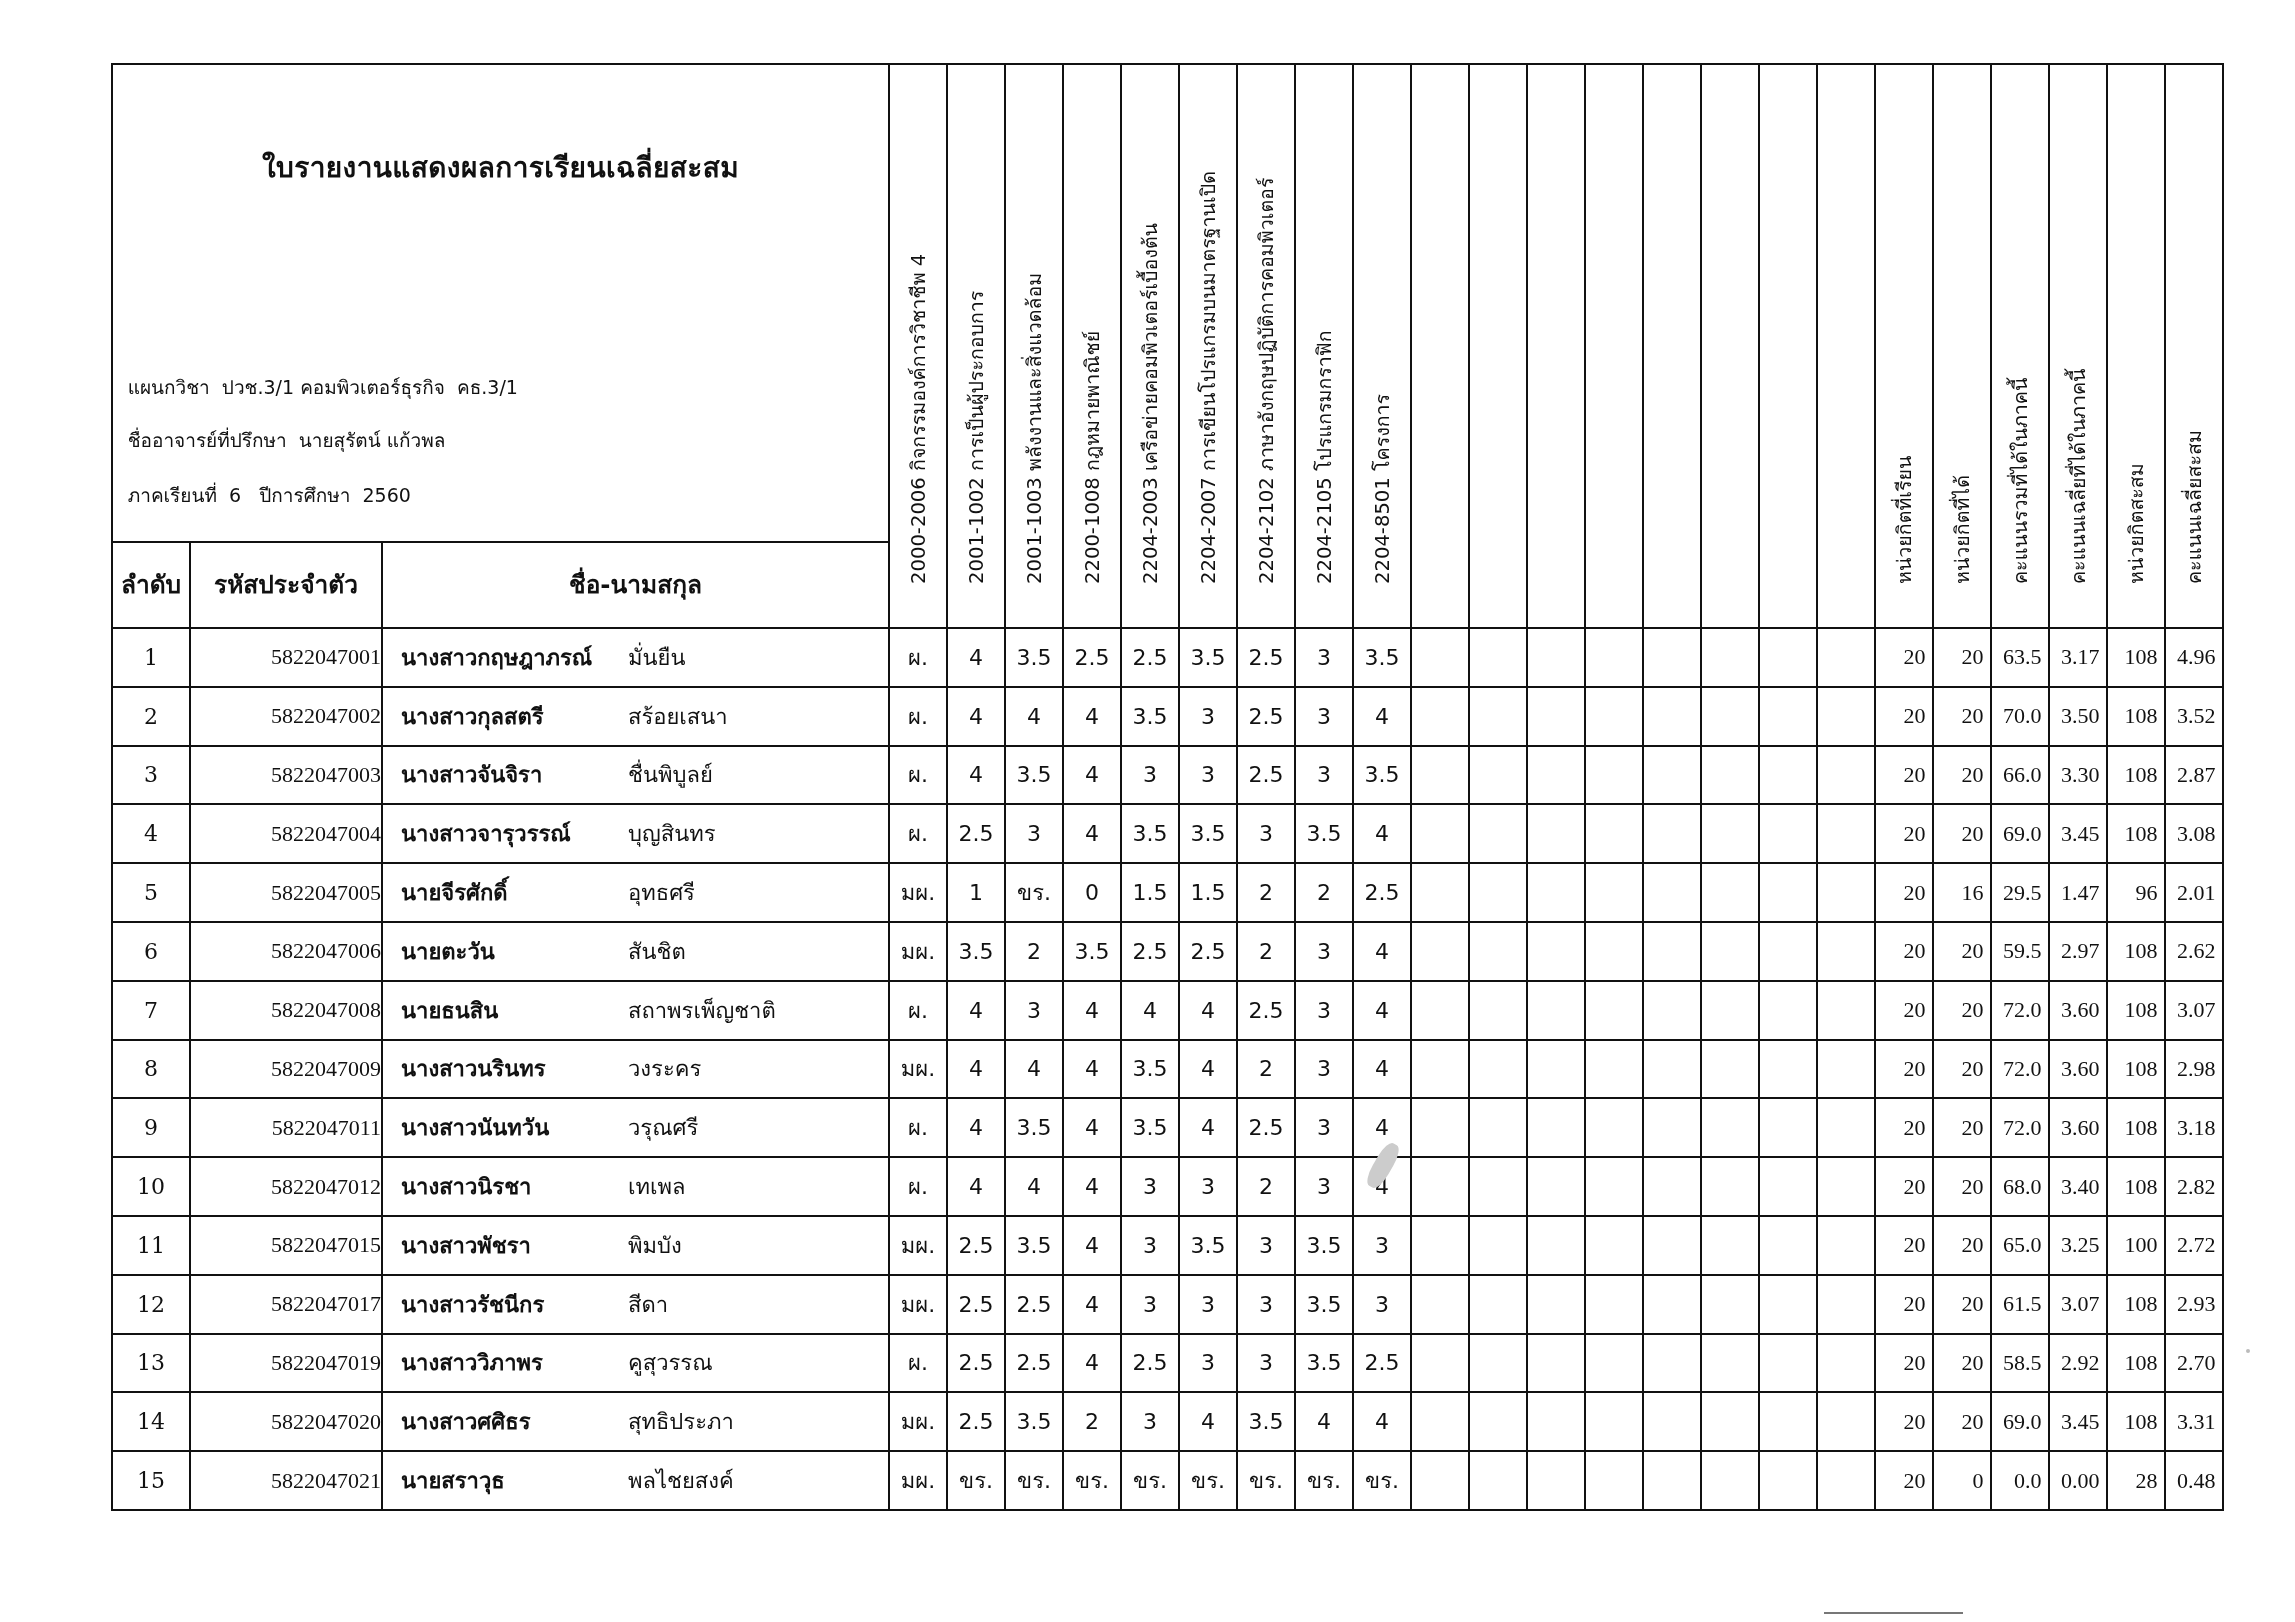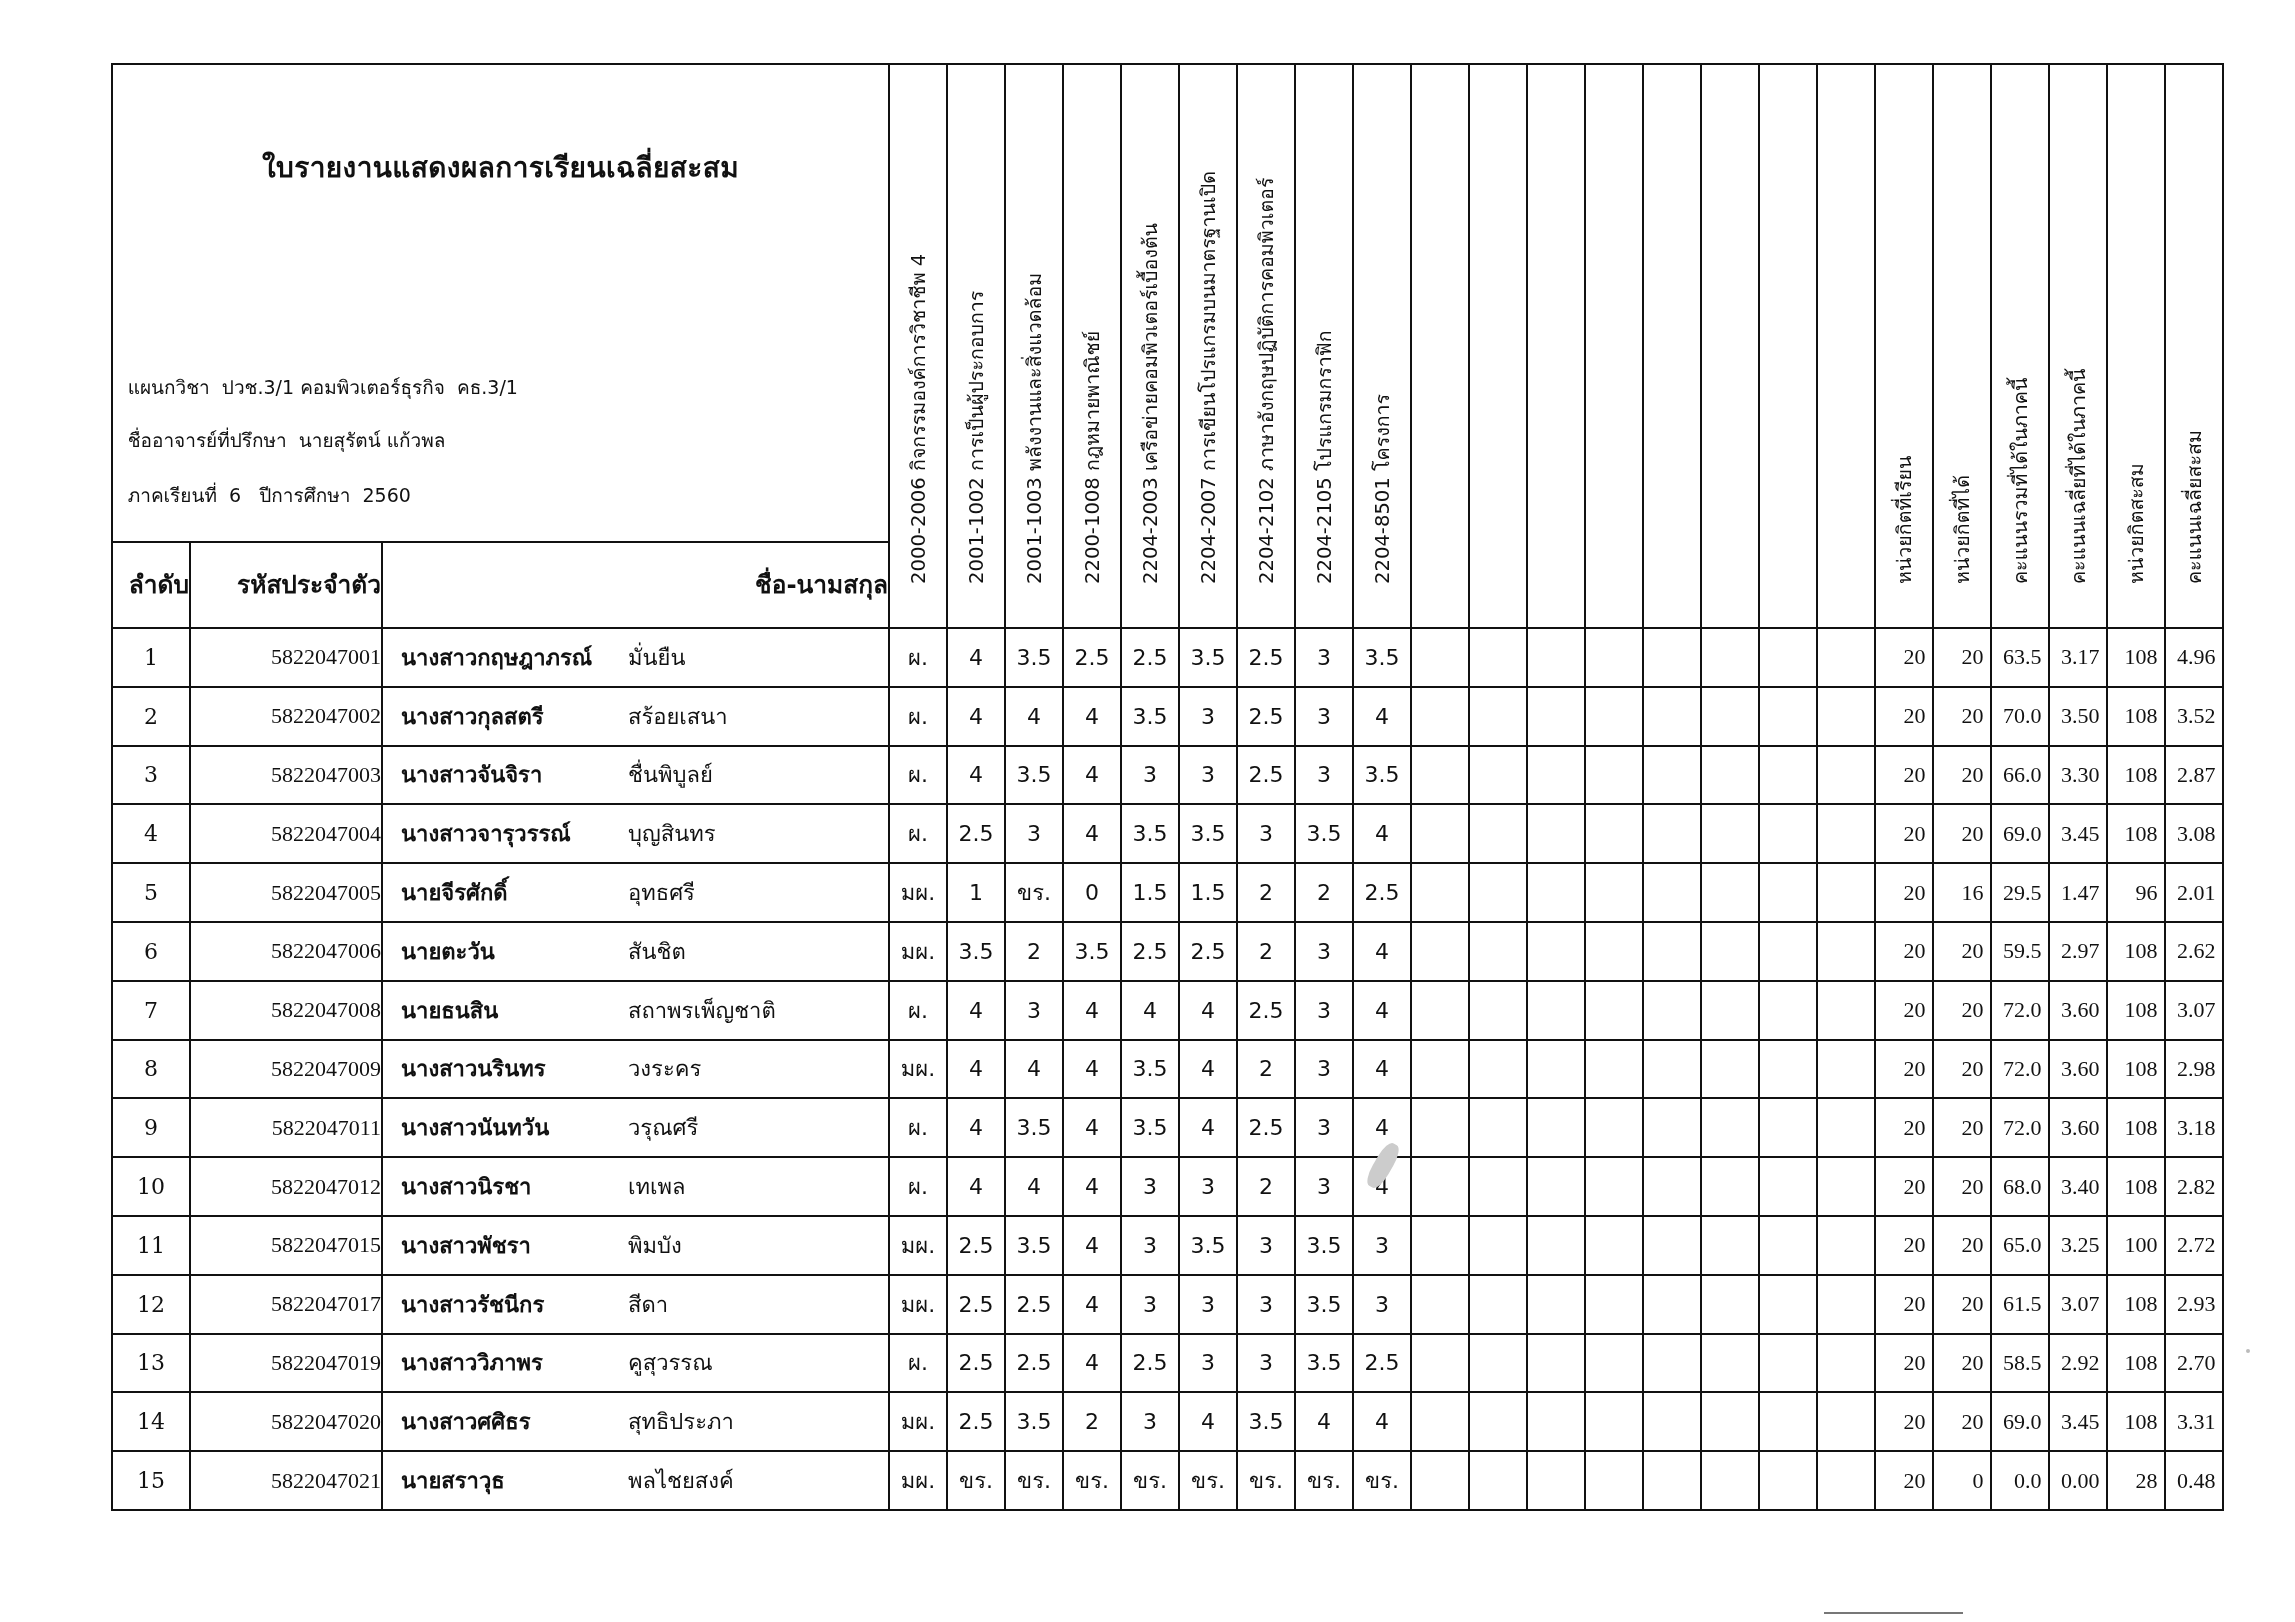--- a/index.html
+++ b/index.html
@@ -10,21 +10,21 @@
   table.report td, table.report th { border:2.5px solid #111; padding:0; overflow:hidden; }
   .info-cell { vertical-align:top; position:relative; height:475px; }
   .info-title { position:absolute; top:80px; left:0; width:100%; text-align:center;
                 font-size:28px; font-weight:bold; font-family:"DejaVu Sans","Liberation Sans",sans-serif; letter-spacing:0.4px; }
   .info-line { position:absolute; left:14.7px; font-size:19px; font-family:"DejaVu Sans","Liberation Sans",sans-serif; white-space:pre; }
   .info-line.l1 { top:307px; } .info-line.l2 { top:360px; } .info-line.l3 { top:415px; }
   .vhead { position:relative; height:562px; }
   .vhead span { position:absolute; left:50%; bottom:11.4px; transform-origin:0 0;
                 transform:rotate(-90deg) translate(0,-50%); white-space:nowrap;
                 font-family:"DejaVu Sans","Liberation Sans",sans-serif; font-size:19.6px; }
-  .colhead { height:84px; text-align:right; vertical-align:middle; font-size:24.5px; font-weight:bold;
+  .colhead { height:84px; text-align:center; vertical-align:middle; font-size:24.5px; font-weight:bold;
              font-family:"DejaVu Sans","Liberation Sans",sans-serif; }
   tr.datarow td { height:56px; font-size:22px; vertical-align:middle; }
   .c-no { text-align:center; }
   .c-id { text-align:right; font-family:"Liberation Serif","DejaVu Serif",serif; font-size:24px; }
   .c-name { font-family:"DejaVu Sans","Liberation Sans",sans-serif; font-size:22px; white-space:nowrap; }
   .c-name .first { display:inline-block; width:227px; padding-left:18px;font-weight:bold; }
   .c-grade { text-align:center; font-family:"DejaVu Sans","Liberation Sans",sans-serif; font-size:20.4px; }
   .c-sum { text-align:right; padding-right:6.5px !important; font-family:"Liberation Serif","DejaVu Serif",serif; font-size:23px; }
   .mark { position:absolute; border-radius:50%; background:#bbb; }
 </style>

